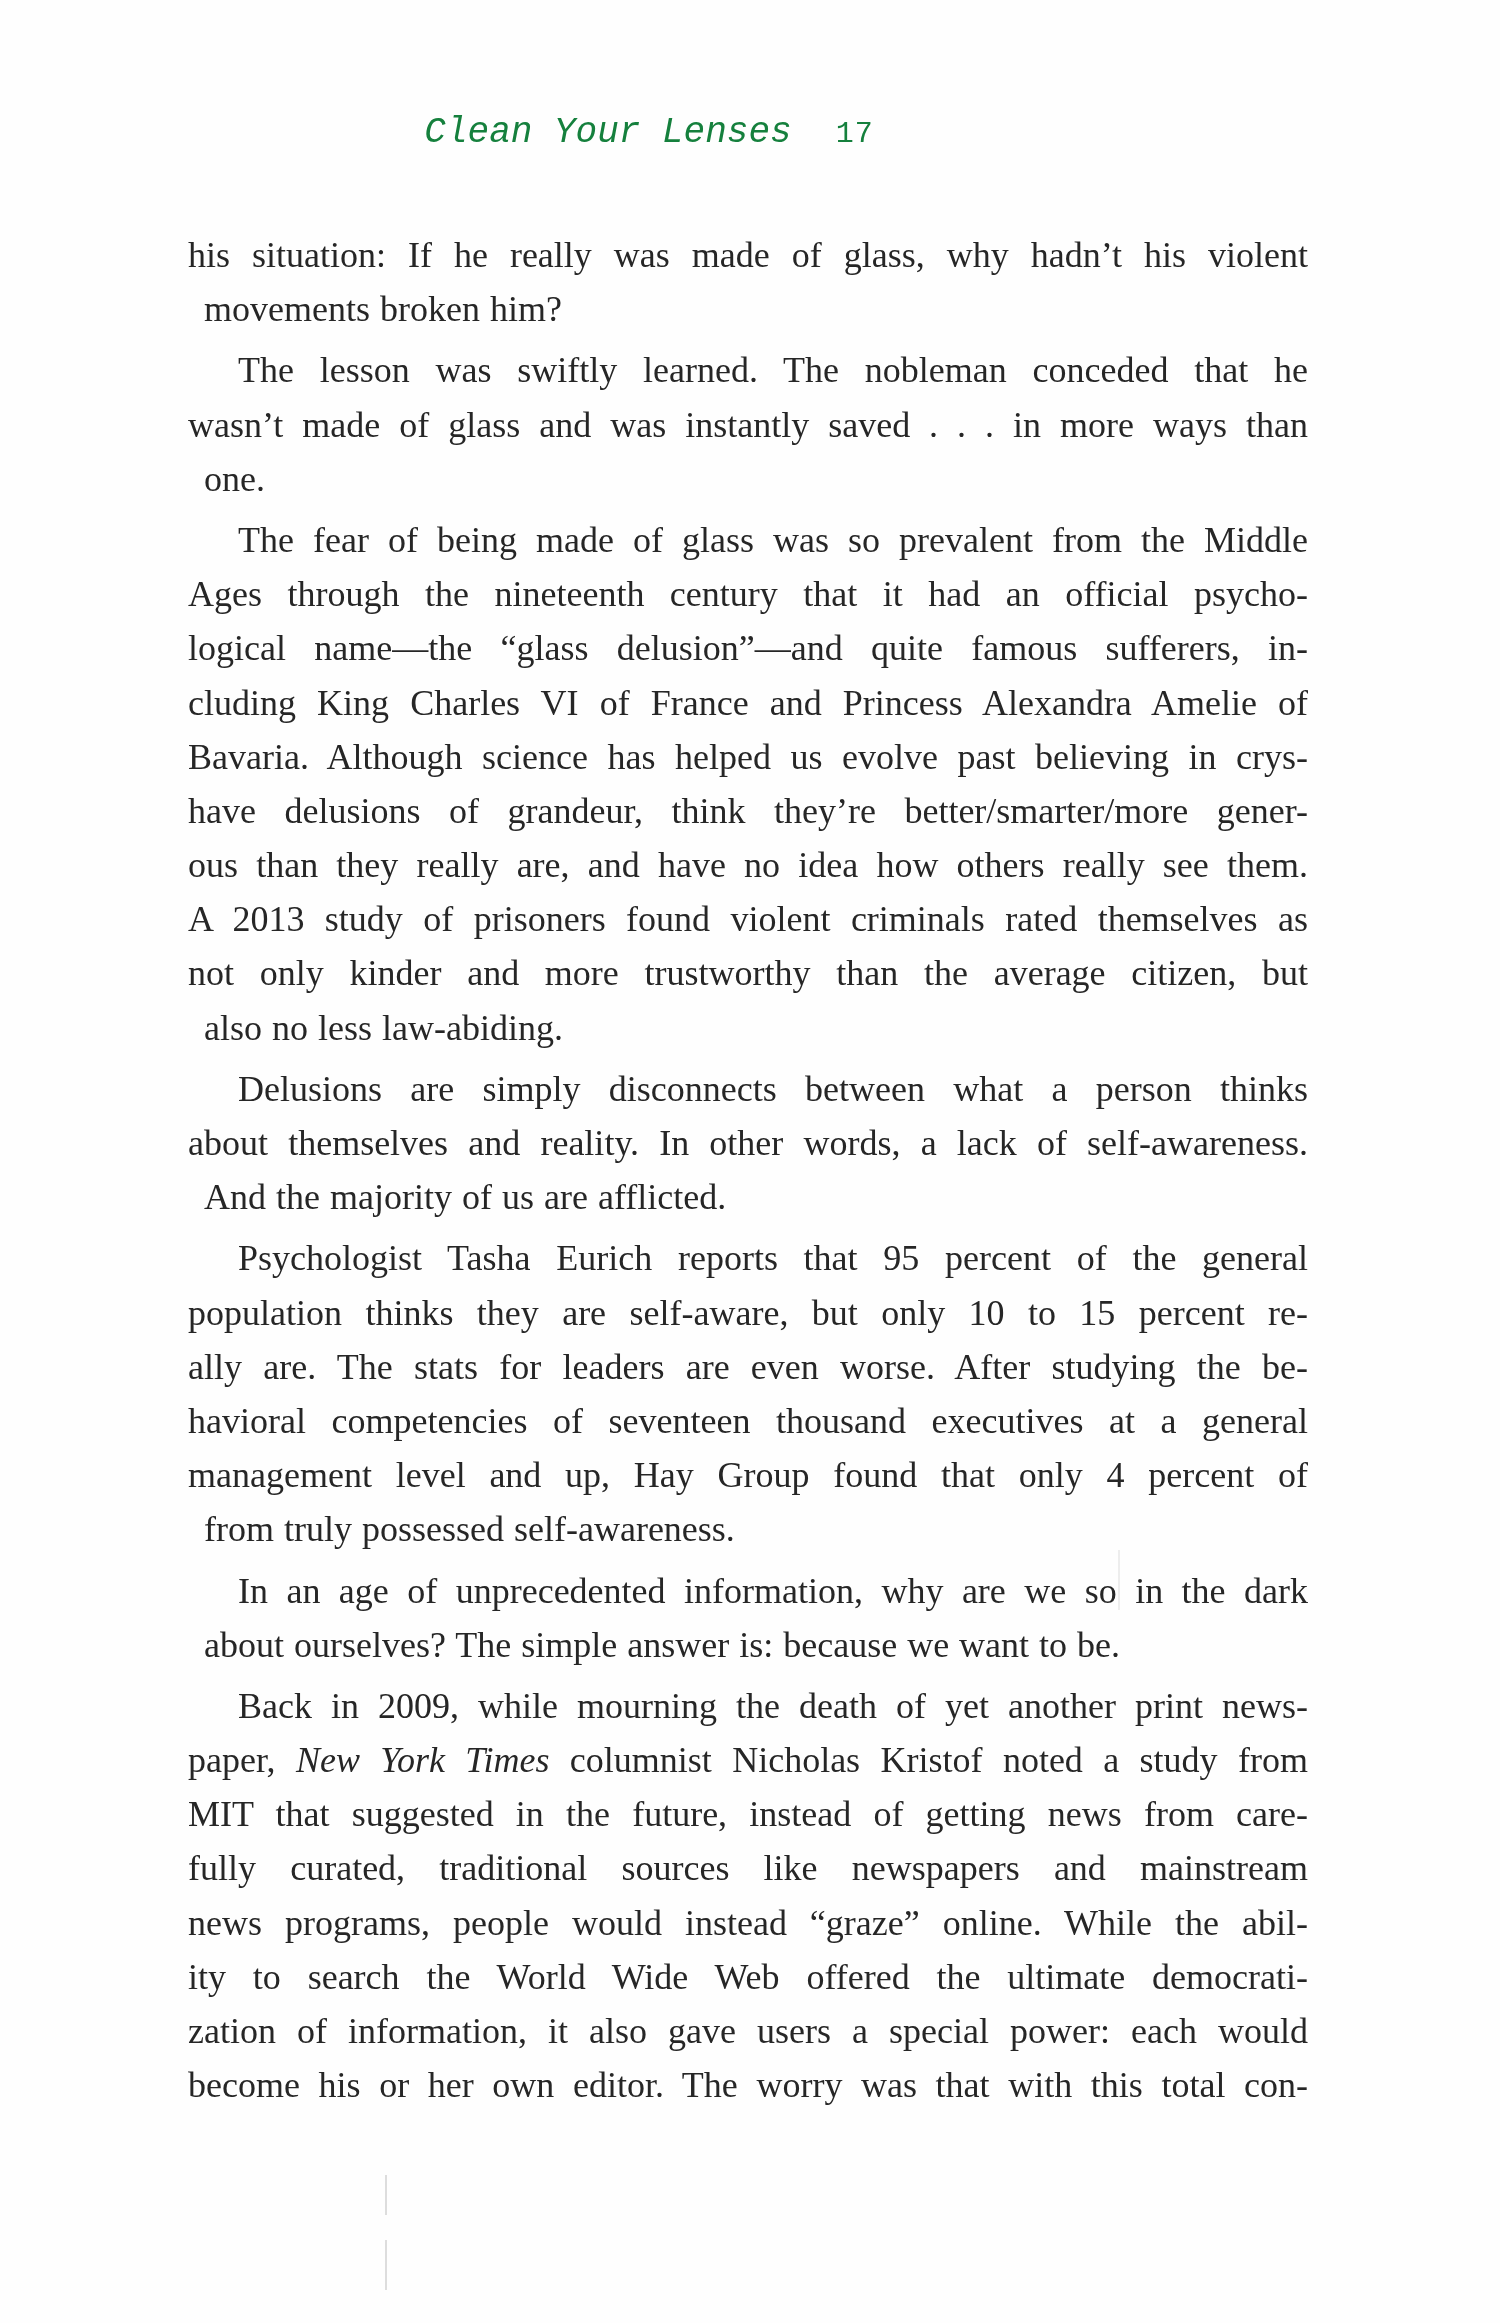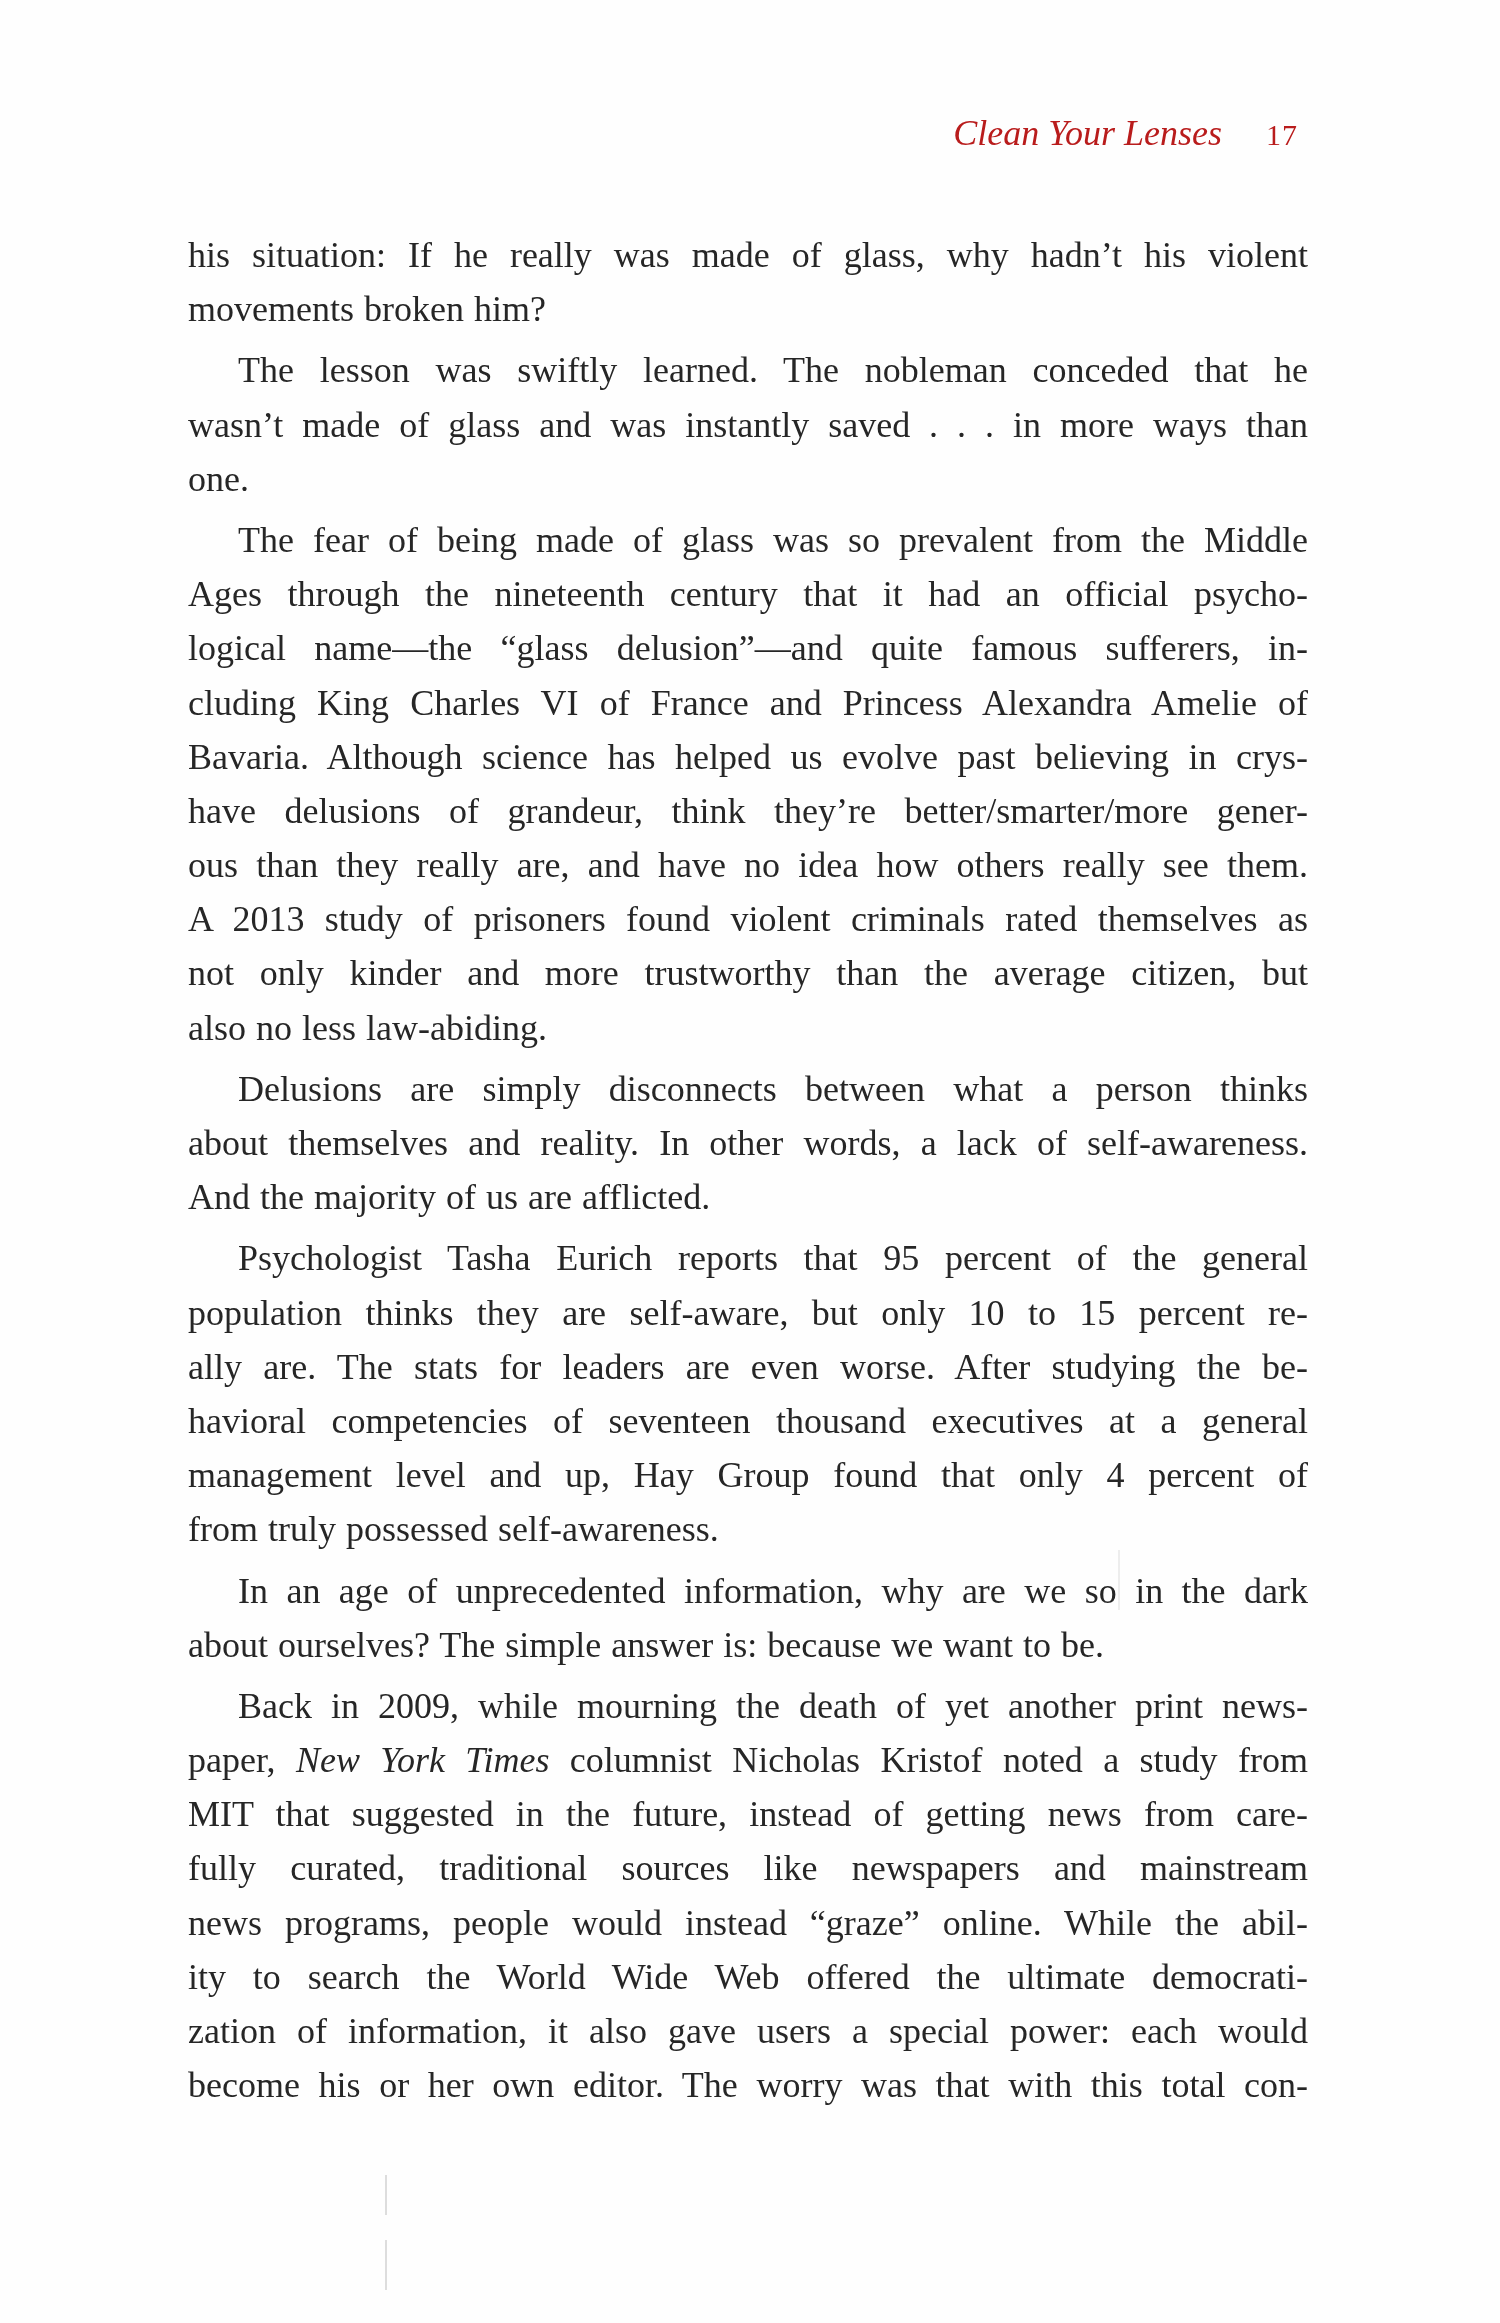--- a/index.html
+++ b/index.html
@@ -20,23 +20,24 @@
       left: 0; top: 0;
       width: 1500px;
       height: 2323px;
       background: #fefefe;
     }
     .running-head {
       position: absolute;
       top: 112px;
       left: 0;
       width: 1298px;
-      text-align: right;
+      text-align: center;
       font-size: 36px;
-      color: #b91c1c;
+      color: #15803d;
+      font-family: Liberation Mono, monospace;
     }
     .running-head .title {
       font-style: italic;
       margin-right: 44px;
     }
     .running-head .folio {
       font-size: 30px;
       letter-spacing: 1px;
     }
     .body-text {
@@ -49,20 +50,21 @@
       height: 54.2px;
       line-height: 54.2px;
       font-size: 36px;
       white-space: nowrap;
       text-align: justify;
       text-align-last: justify;
       word-spacing: 1px;
     }
     .line.last {
       text-align-last: left;
+      margin-left: 16px;
     }
     .line.indent {
       text-indent: 50px;
       margin-top: 7px;
     }
     .em { font-style: italic; margin-top: 28px; }
     .scan-mark {
       position: absolute;
       width: 2px;
       background: #cfcfcf;

